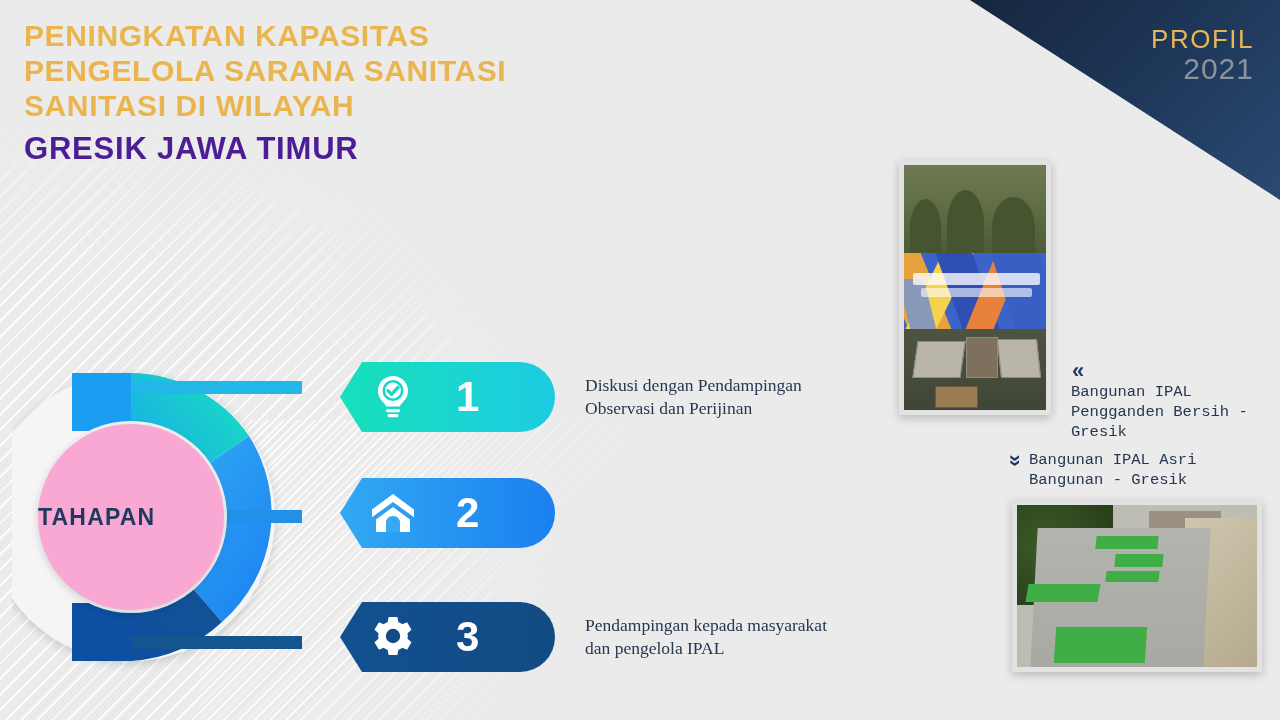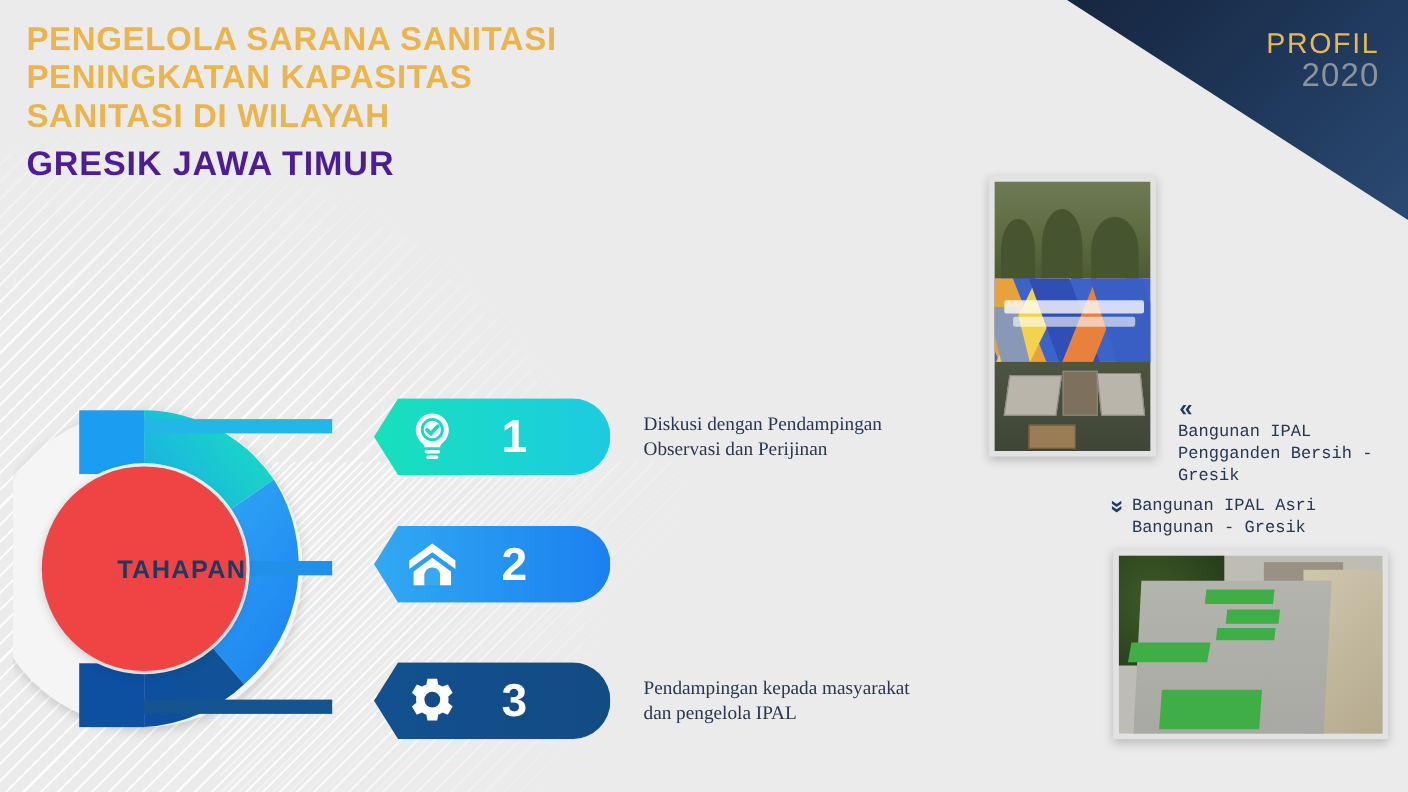--- a/index.html
+++ b/index.html
@@ -72,23 +72,23 @@
     font-size:31px; font-weight:800; letter-spacing:.8px;
     color:#4c1d95; line-height:1.2; margin-top:7px; text-transform:uppercase;
     white-space:nowrap;
   }
 
   
   .donut-area{ position:absolute; left:12px; top:340px; width:290px; height:350px; z-index:3; }
   .donut-svg{ position:absolute; left:0; top:0; }
   .donut-center{
     position:absolute; left:26px; top:84px; width:186px; height:186px;
-    border-radius:50%; background:#ef4444;
+    border-radius:50%; background:#f9a8d4;
     box-shadow:0 3px 10px rgba(0,0,0,.13);
-    display:flex; align-items:center; justify-content:flex-end; z-index:4;
+    display:flex; align-items:center; justify-content:flex-start; z-index:4;
   }
   .donut-center span{
     font-size:23px; font-weight:800; letter-spacing:1.2px; color:#1e3a5f;
   }
 
   
   .step{ position:absolute; z-index:3; display:flex; align-items:center; }
   .step1{ left:340px; top:362px; }
   .step2{ left:340px; top:478px; }
   .step3{ left:340px; top:602px; }
@@ -148,27 +148,27 @@
 </head>
 <body>
 
 <div class="bg-stripes"></div>
 <div class="bg-stripes2"></div>
 
 <div class="corner-wrap">
   <div class="corner-tri"></div>
   <div class="corner-text">
     <span class="corner-profil">PROFIL</span>
-    <span class="corner-year">2020</span>
+    <span class="corner-year">2021</span>
   </div>
 </div>
 
 <div class="title-block">
+  <div class="title-line">PENINGKATAN KAPASITAS</div>
   <div class="title-line">PENGELOLA SARANA SANITASI</div>
-  <div class="title-line">PENINGKATAN KAPASITAS</div>
   <div class="title-line">SANITASI DI WILAYAH</div>
   <div class="title-loc">GRESIK JAWA TIMUR</div>
 </div>
 
 <div class="donut-area">
   <svg class="donut-svg" width="290" height="350" viewBox="0 0 290 350">
     <defs>
       <linearGradient id="gseg1" x1="0" y1="1" x2="1" y2="0">
         <stop offset="0%" stop-color="#1b9df2"></stop>
           <stop offset="100%" stop-color="#18e3bc"></stop>

